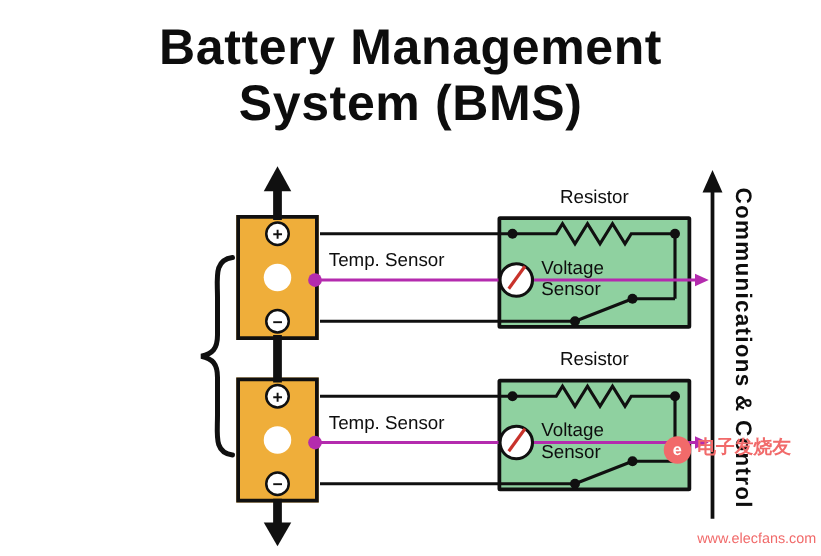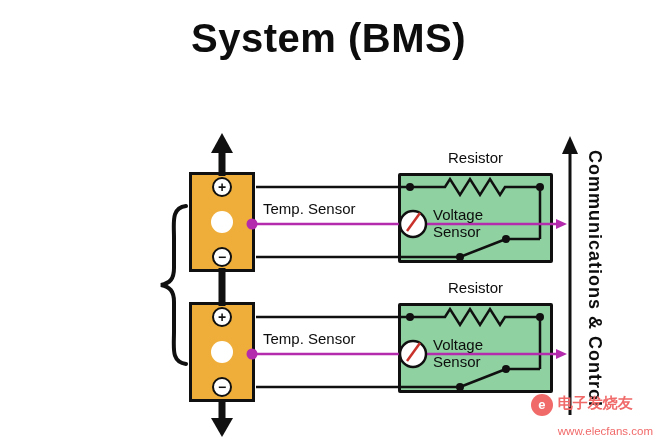--- a/index.html
+++ b/index.html
@@ -28,28 +28,29 @@
   .comms-lbl{writing-mode:vertical-rl;text-orientation:mixed;font-weight:bold;font-size:18px;
              letter-spacing:1px;height:275px;z-index:5;color:#0d0d0d;}
   
   #wires{position:absolute;left:0;top:0;z-index:3;}
   
   .watermark{right:4px;bottom:6px;display:flex;align-items:flex-start;gap:5px;z-index:6;}
   .wm-logo{width:22px;height:22px;border-radius:50%;background:#F16A6A;color:#fff;
            font-weight:bold;font-size:13px;line-height:22px;text-align:center;}
   .wm-text{display:flex;flex-direction:column;gap:12px;}
   .wm-brand{color:#F16A6A;font-weight:bold;font-size:15px;line-height:18px;}
-  .wm-url{color:#F16A6A;font-size:11.5px;line-height:15px;}
+  .wm-url{color:#F16A6A;font-size:11.5px;line-height:15px;margin-top:45px;}
 </style>
 </head>
 <body>
 
 <div id="stage">
 
   <div class="abs title">
+    <div>Battery Management</div>
     <div>System (BMS)</div>
   </div>
 
   <div class="abs battery" style="left:189px;top:172px;"></div>
   <div class="abs battery" style="left:189px;top:302px;"></div>
 
   <div class="abs sensorbox" style="left:398px;top:173px;"></div>
   <div class="abs sensorbox" style="left:398px;top:303px;"></div>
 
   <svg id="wires" width="657" height="445">

